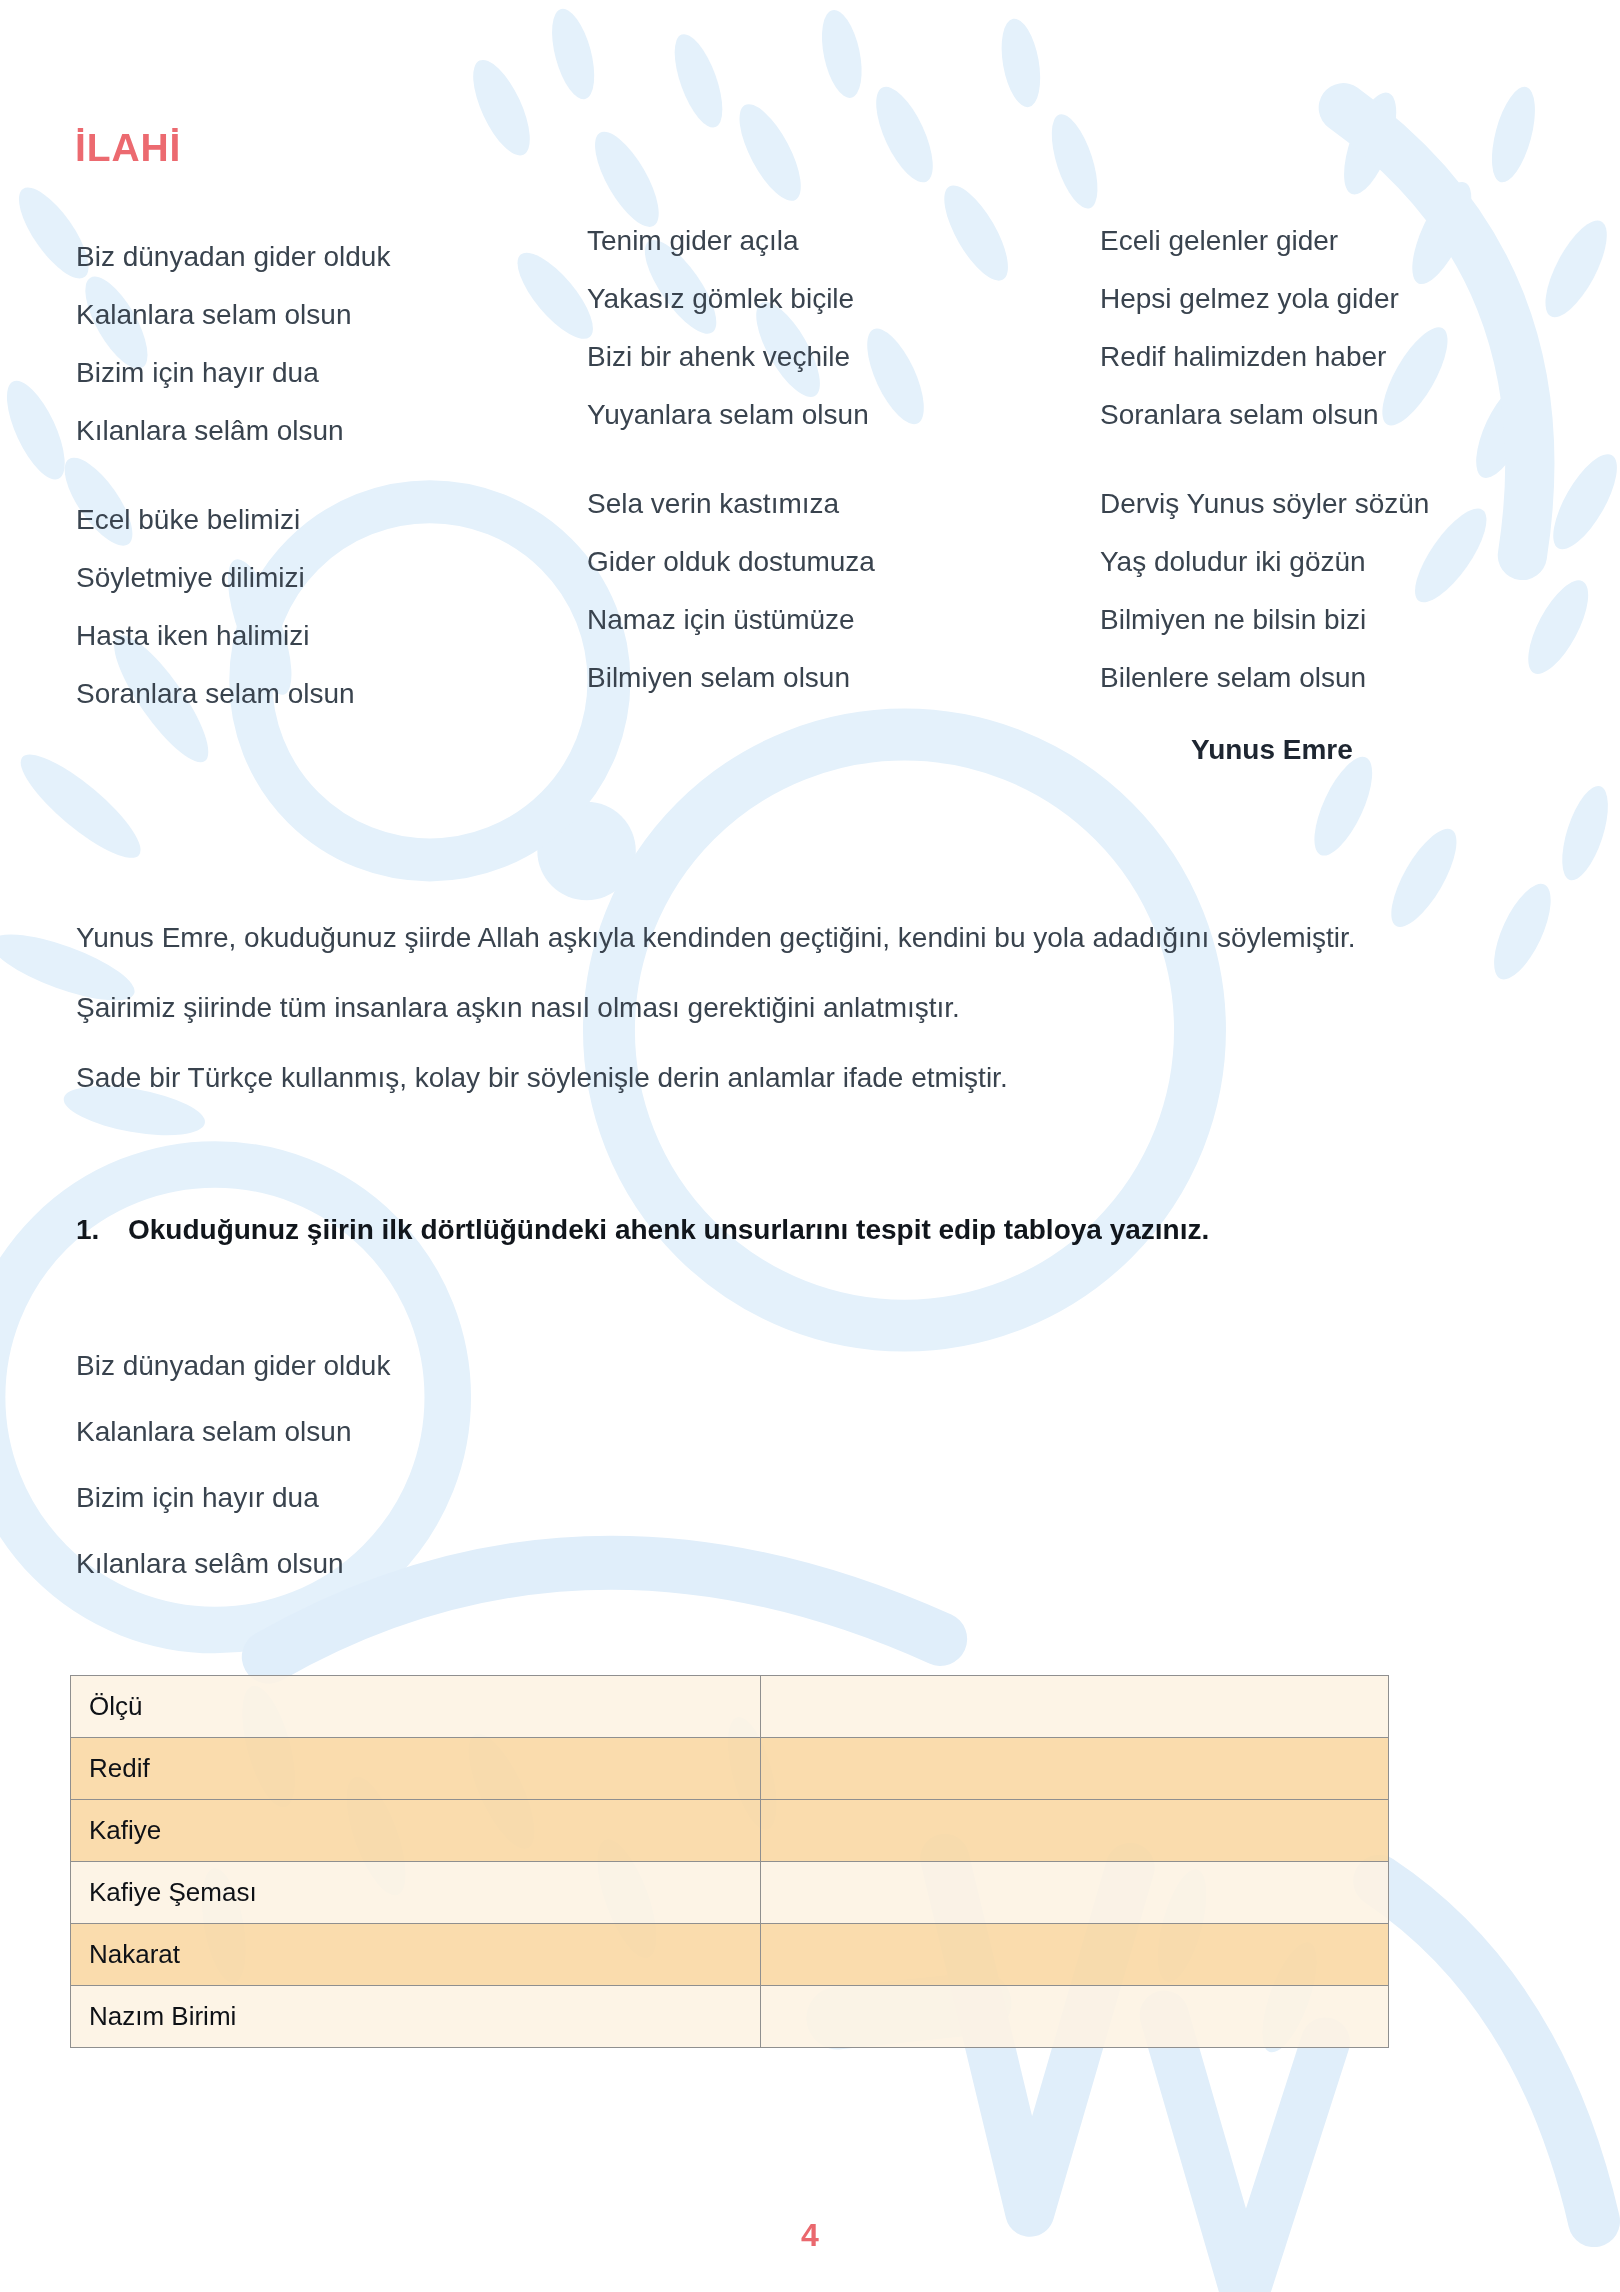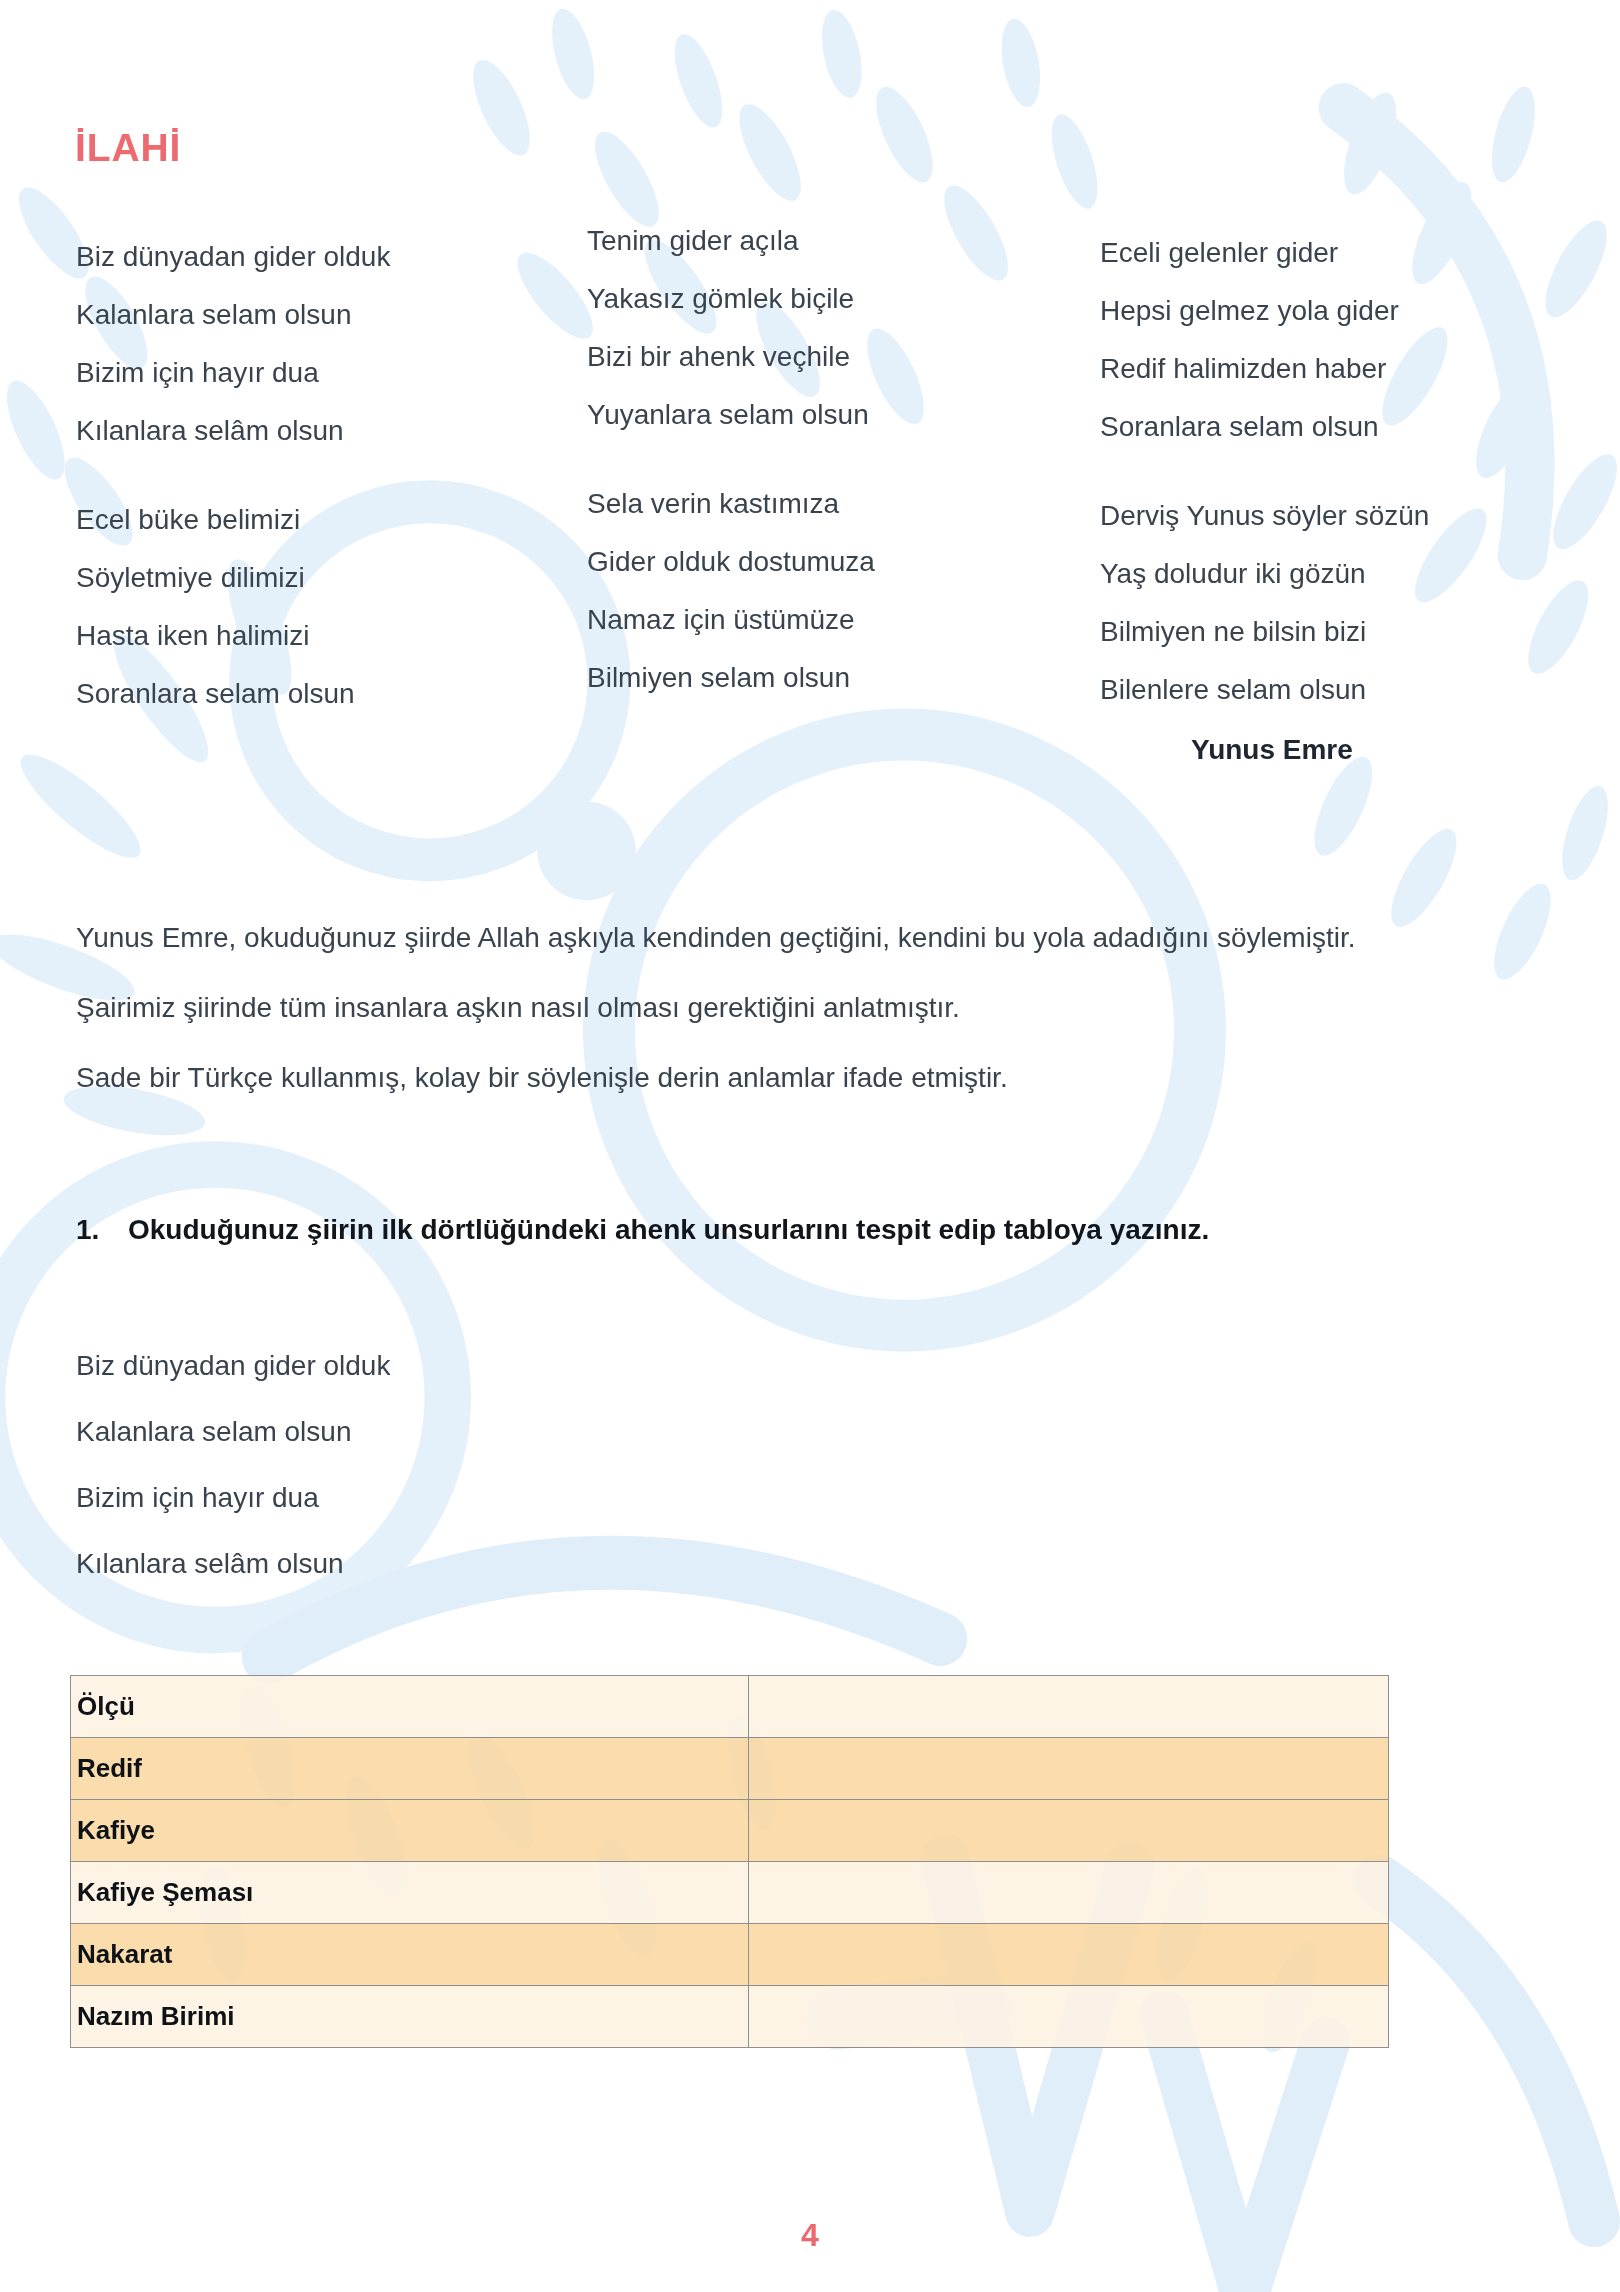--- a/index.html
+++ b/index.html
@@ -15,21 +15,21 @@
 
   .title{
     position:absolute;left:75px;top:100px;
     font-size:39px;font-weight:700;letter-spacing:0.9px;
     color:#ec6a70;
   }
 
   .poem-col{position:absolute;width:502px;}
   #poem-col-0{left:76px;top:240px;}
   #poem-col-1{left:587px;top:224px;}
-  #poem-col-2{left:1100px;top:236px;}
+  #poem-col-2{left:1100px;top:224px;}
   .poem-line{
     font-size:28px;line-height:33px;margin-bottom:25px;
     color:#39434e;white-space:nowrap;
   }
   .stanza + .stanza{margin-top:56px;}
 
   .author{
     position:absolute;left:1191px;top:734px;
     font-size:28px;font-weight:700;color:#1e2631;white-space:nowrap;
   }
@@ -48,22 +48,22 @@
   .q-text{white-space:nowrap;}
 
   .excerpt{position:absolute;left:76px;top:1349px;}
   .excerpt .poem-line{margin-bottom:33px;}
 
   .table-wrap{position:absolute;left:70px;top:1675px;width:1319px;}
   table{width:100%;border-collapse:collapse;table-layout:fixed;}
   tr{height:62px;}
   th,td{border:0.9px solid #8f8f8f;padding:0;}
   th{
-    width:671px;text-align:left;padding-left:6px;
-    font-size:26px;font-weight:700;color:#0e1116;white-space:nowrap;
+    width:671px;text-align:left;padding-left:18px;
+    font-size:26px;font-weight:400;color:#0e1116;white-space:nowrap;
   }
   tr.light{background:rgba(253,242,227,0.88);}
   tr.accent{background:rgba(250,216,164,0.90);}
 
   .page-num{
     position:absolute;left:0;right:0;top:2217px;text-align:center;
     font-size:32px;font-weight:700;color:#ea686e;
   }
 </style>
 </head>

